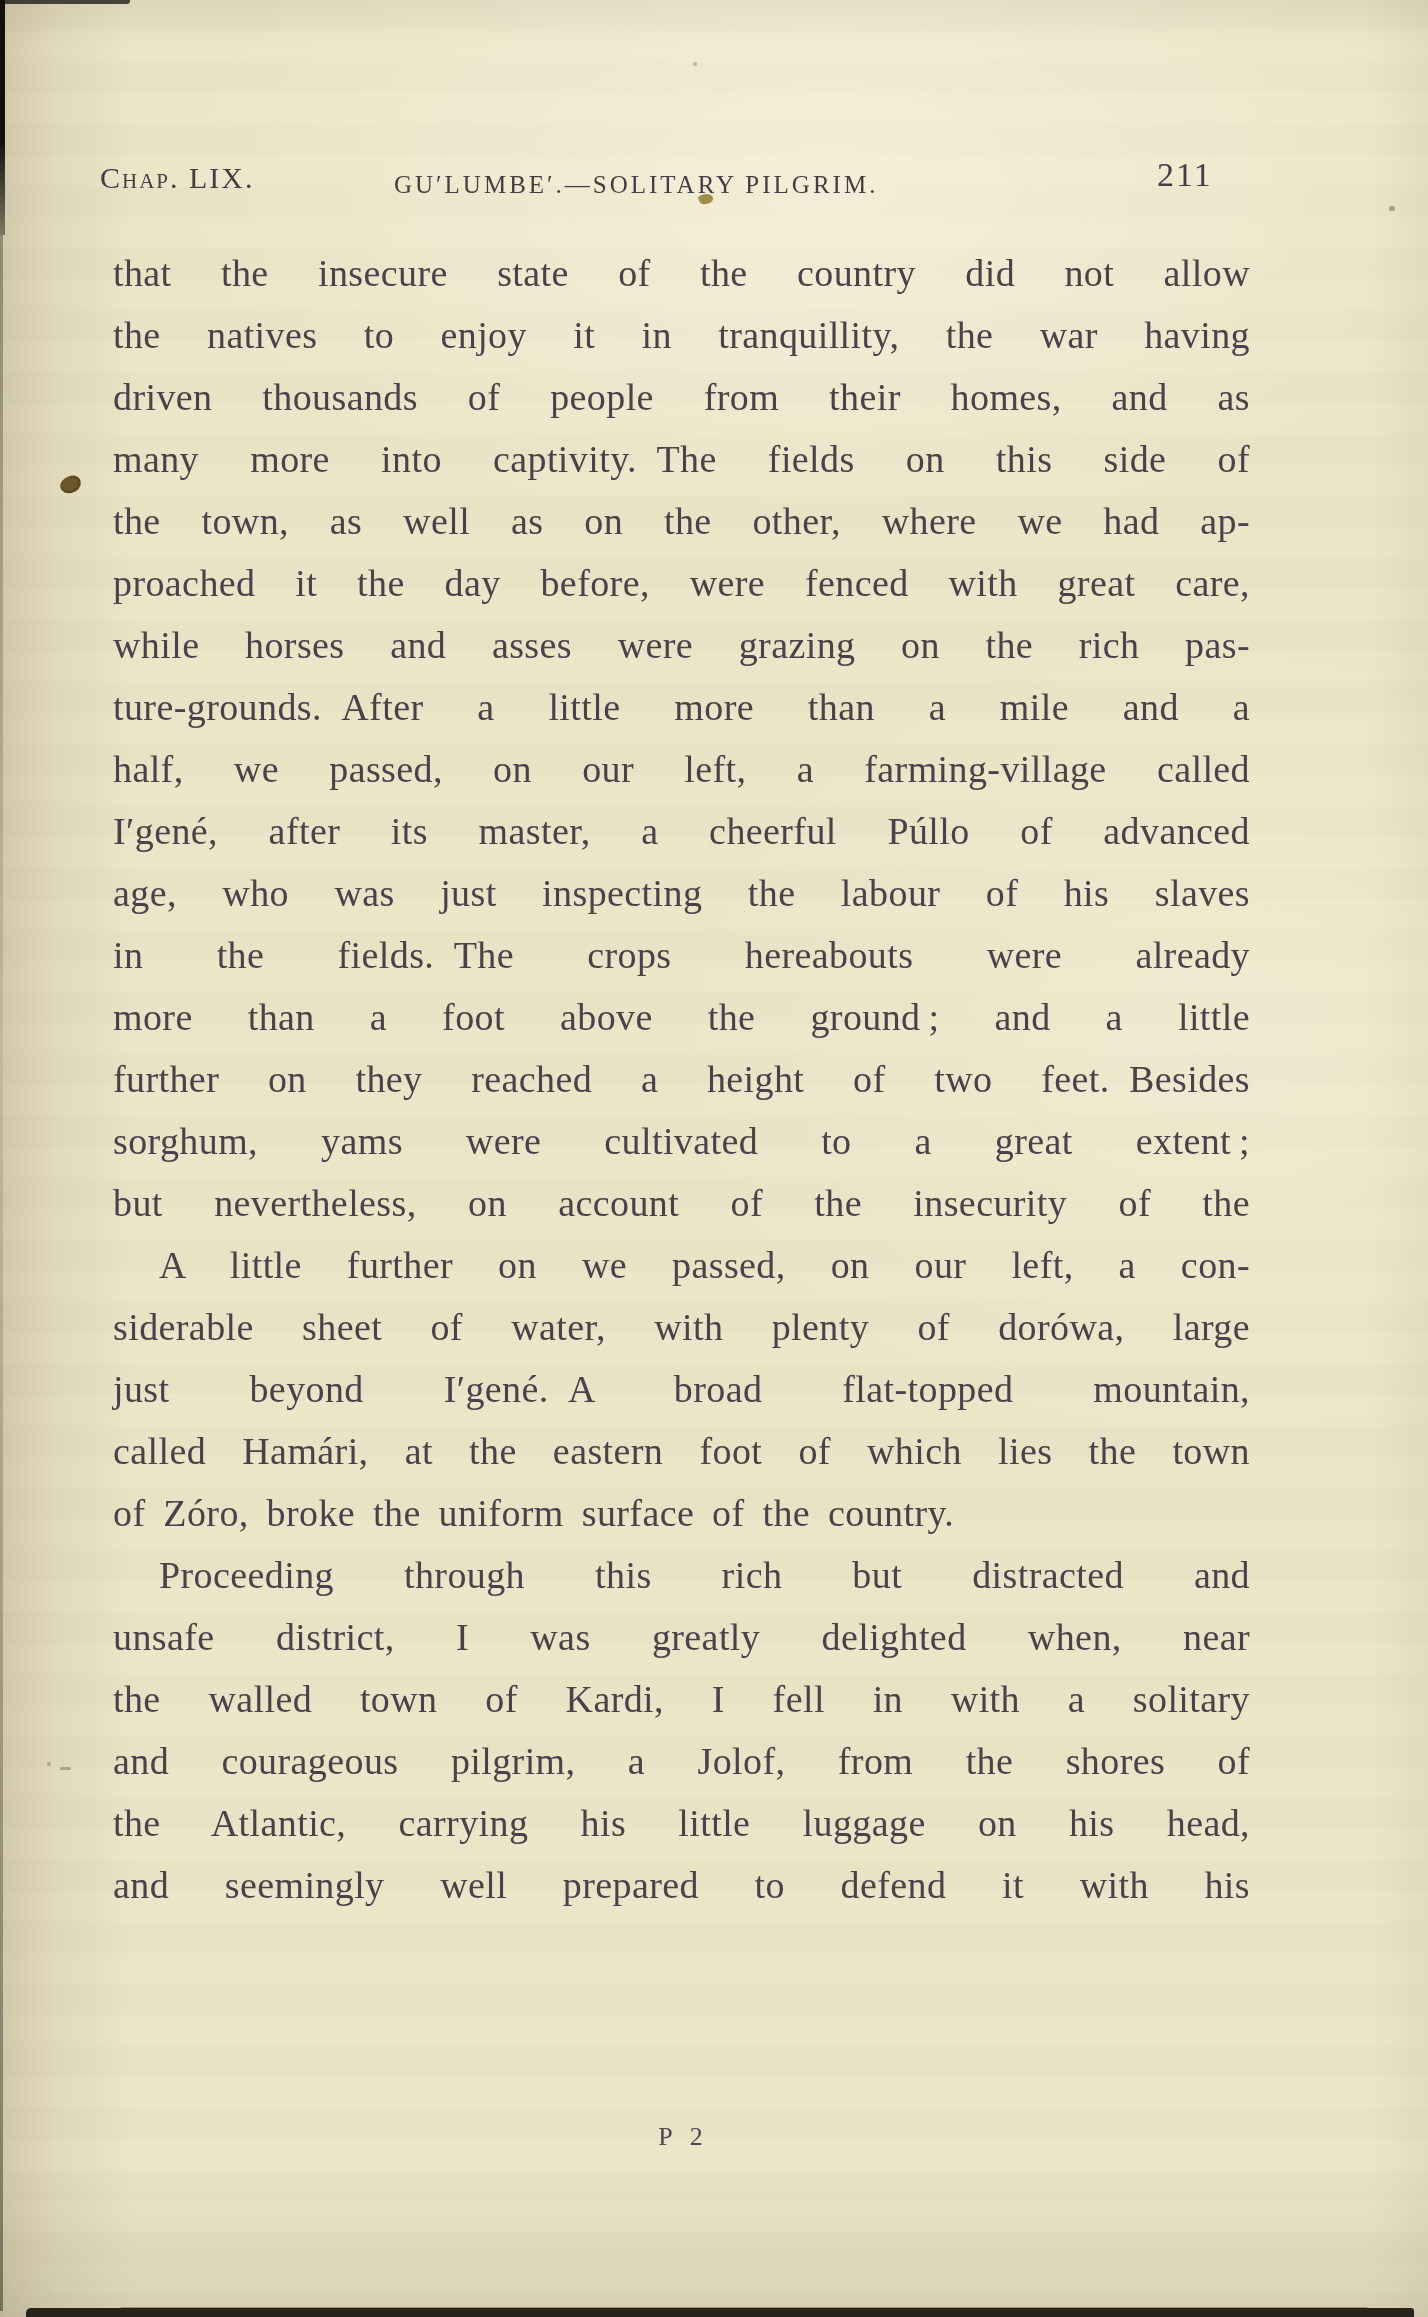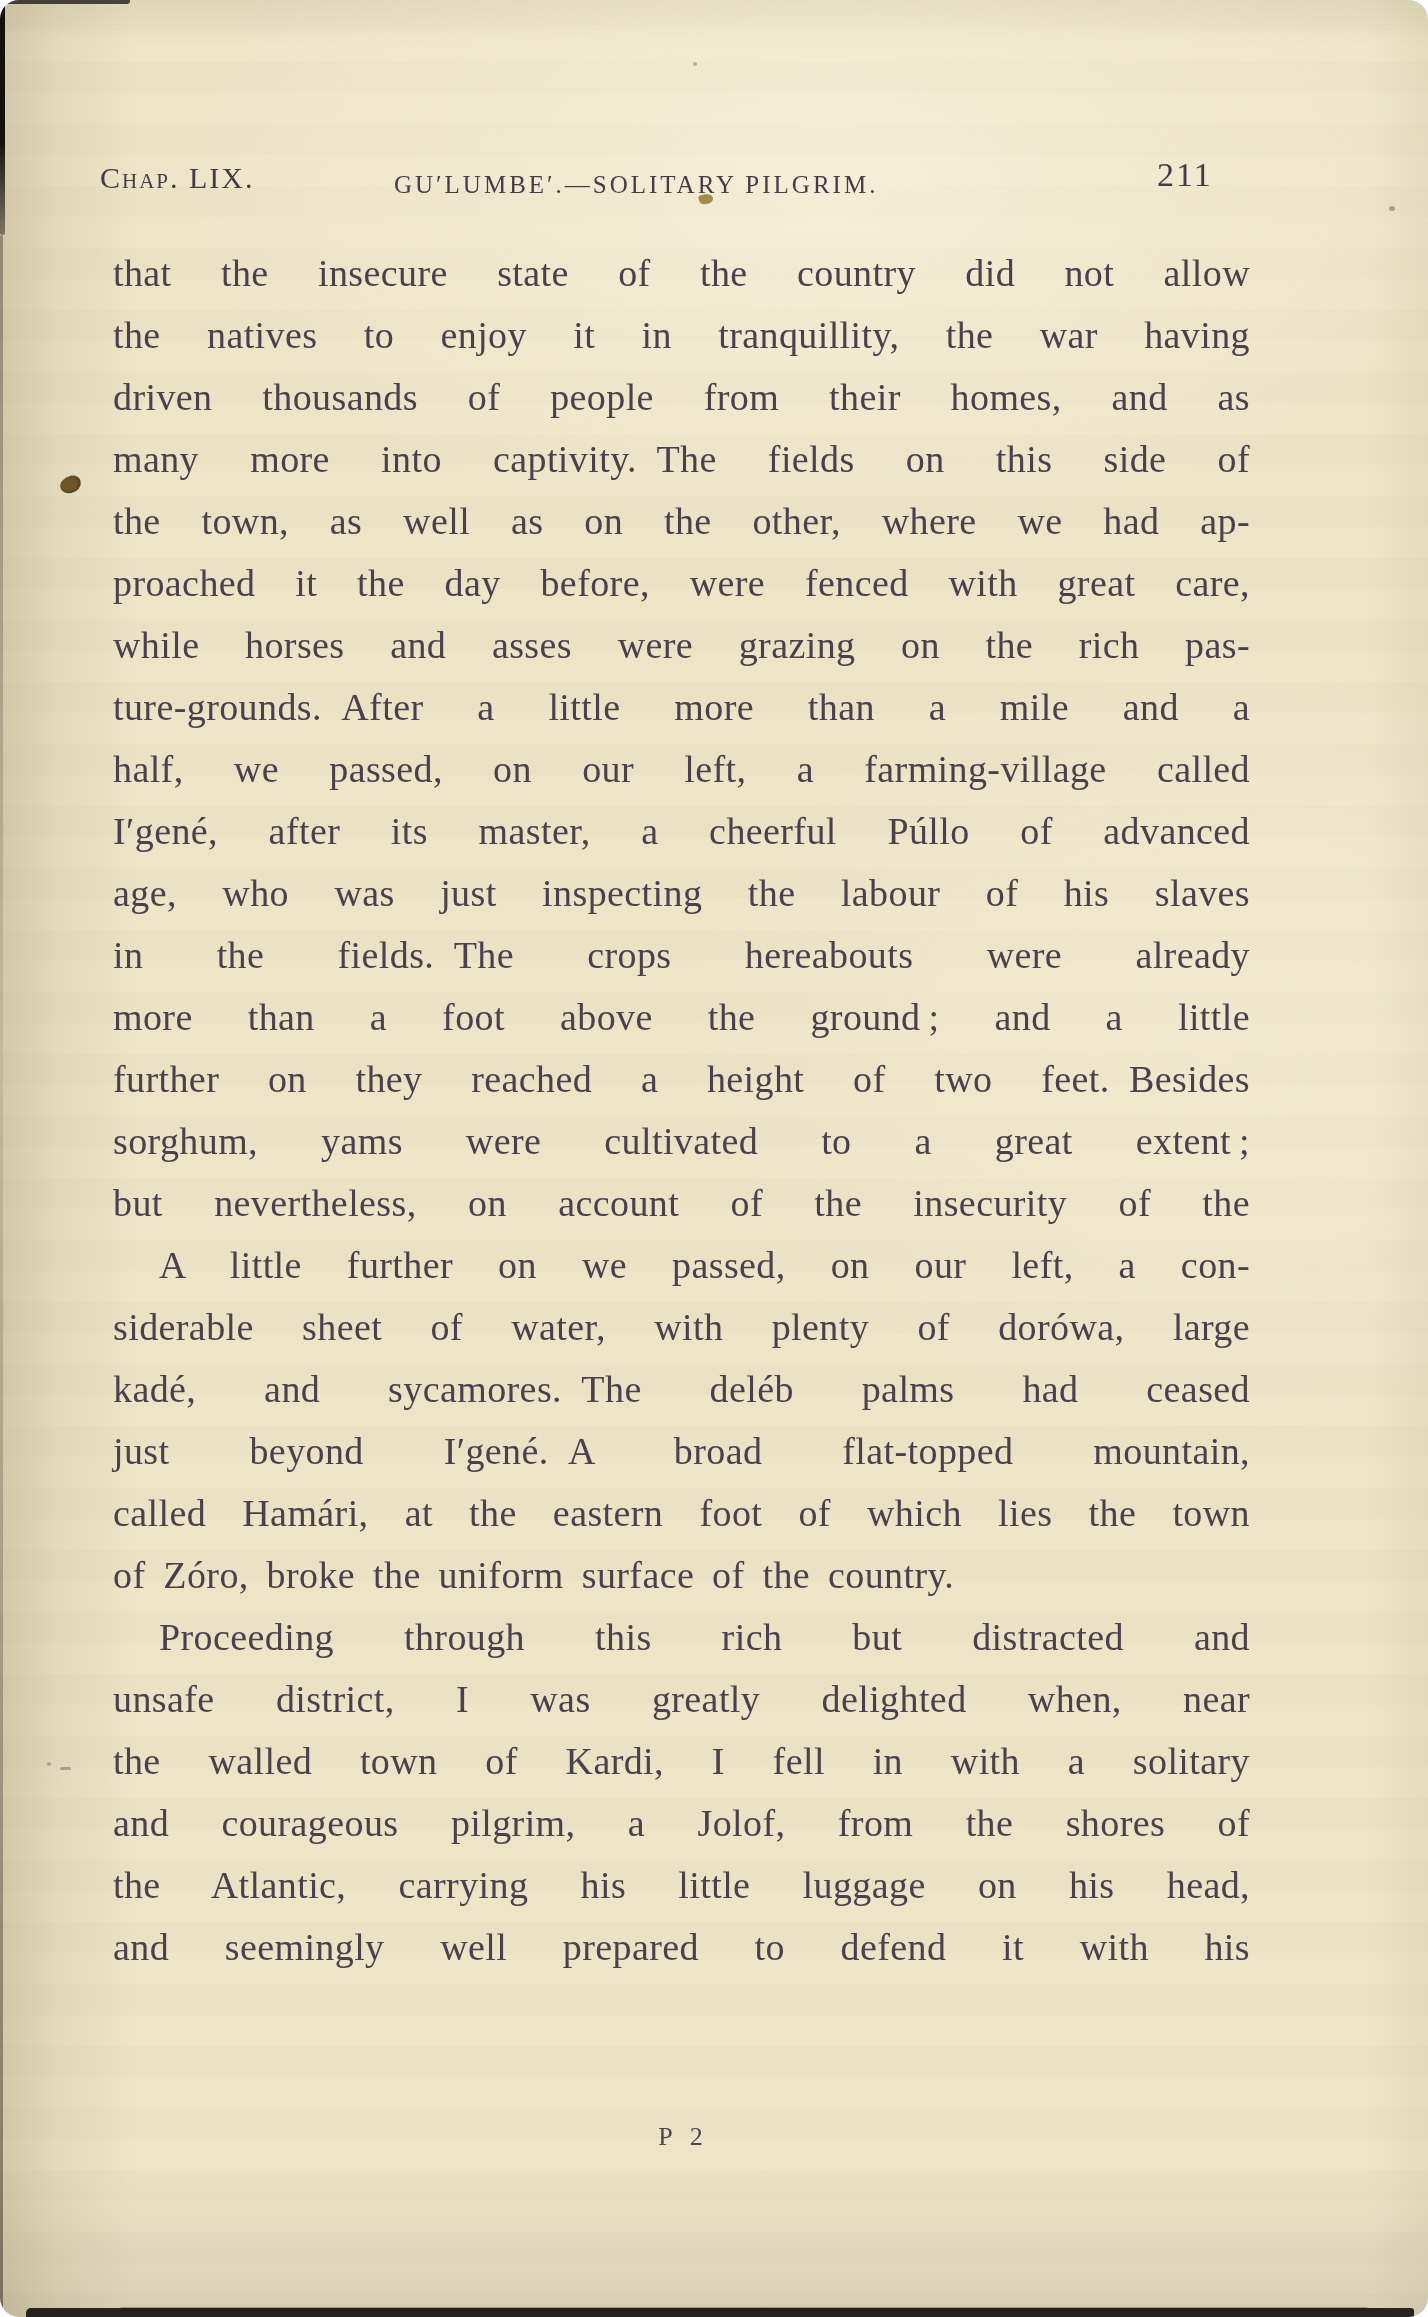--- a/index.html
+++ b/index.html
@@ -1,15 +1,15 @@
 <!DOCTYPE html>
 <html><head>
 <meta charset="utf-8">
 <style>
-  * { margin:0; padding:0; box-sizing:border-box;border-radius:19px; }
+  * { margin:0; padding:0; box-sizing:border-box; }
   html,body { width:1428px; height:2317px; }
   body{
     font-family:"Liberation Serif","DejaVu Serif",serif;
     overflow:hidden;
   }
   .page{
     position:relative; width:1428px; height:2317px;
     background-color:#ece5c8;
     background-image:
       radial-gradient(ellipse 950px 520px at 58% 8%, rgba(251,247,229,.55), rgba(251,247,229,0) 70%),
@@ -124,21 +124,20 @@
     <div class="line">half, we passed, on our left, a farming-village called</div>
     <div class="line">I′gené, after its master, a cheerful Púllo of advanced</div>
     <div class="line">age, who was just inspecting the labour of his slaves</div>
     <div class="line">in the fields. The crops hereabouts were already</div>
     <div class="line">more than a foot above the ground ; and a little</div>
     <div class="line">further on they reached a height of two feet. Besides</div>
     <div class="line">sorghum, yams were cultivated to a great extent ;</div>
     <div class="line">but nevertheless, on account of the insecurity of the</div>
     <div class="line indent">A little further on we passed, on our left, a con-</div>
     <div class="line">siderable sheet of water, with plenty of dorówa, large</div>
-    <div class="line">kadé, and sycamores. The deléb palms had ceased</div>
     <div class="line">just beyond I′gené. A broad flat-topped mountain,</div>
     <div class="line">called Hamári, at the eastern foot of which lies the town</div>
     <div class="line para-end">of Zóro, broke the uniform surface of the country.</div>
     <div class="line indent">Proceeding through this rich but distracted and</div>
     <div class="line">unsafe district, I was greatly delighted when, near</div>
     <div class="line">the walled town of Kardi, I fell in with a solitary</div>
     <div class="line">and courageous pilgrim, a Jolof, from the shores of</div>
     <div class="line">the Atlantic, carrying his little luggage on his head,</div>
     <div class="line">and seemingly well prepared to defend it with his</div>
   </div>

